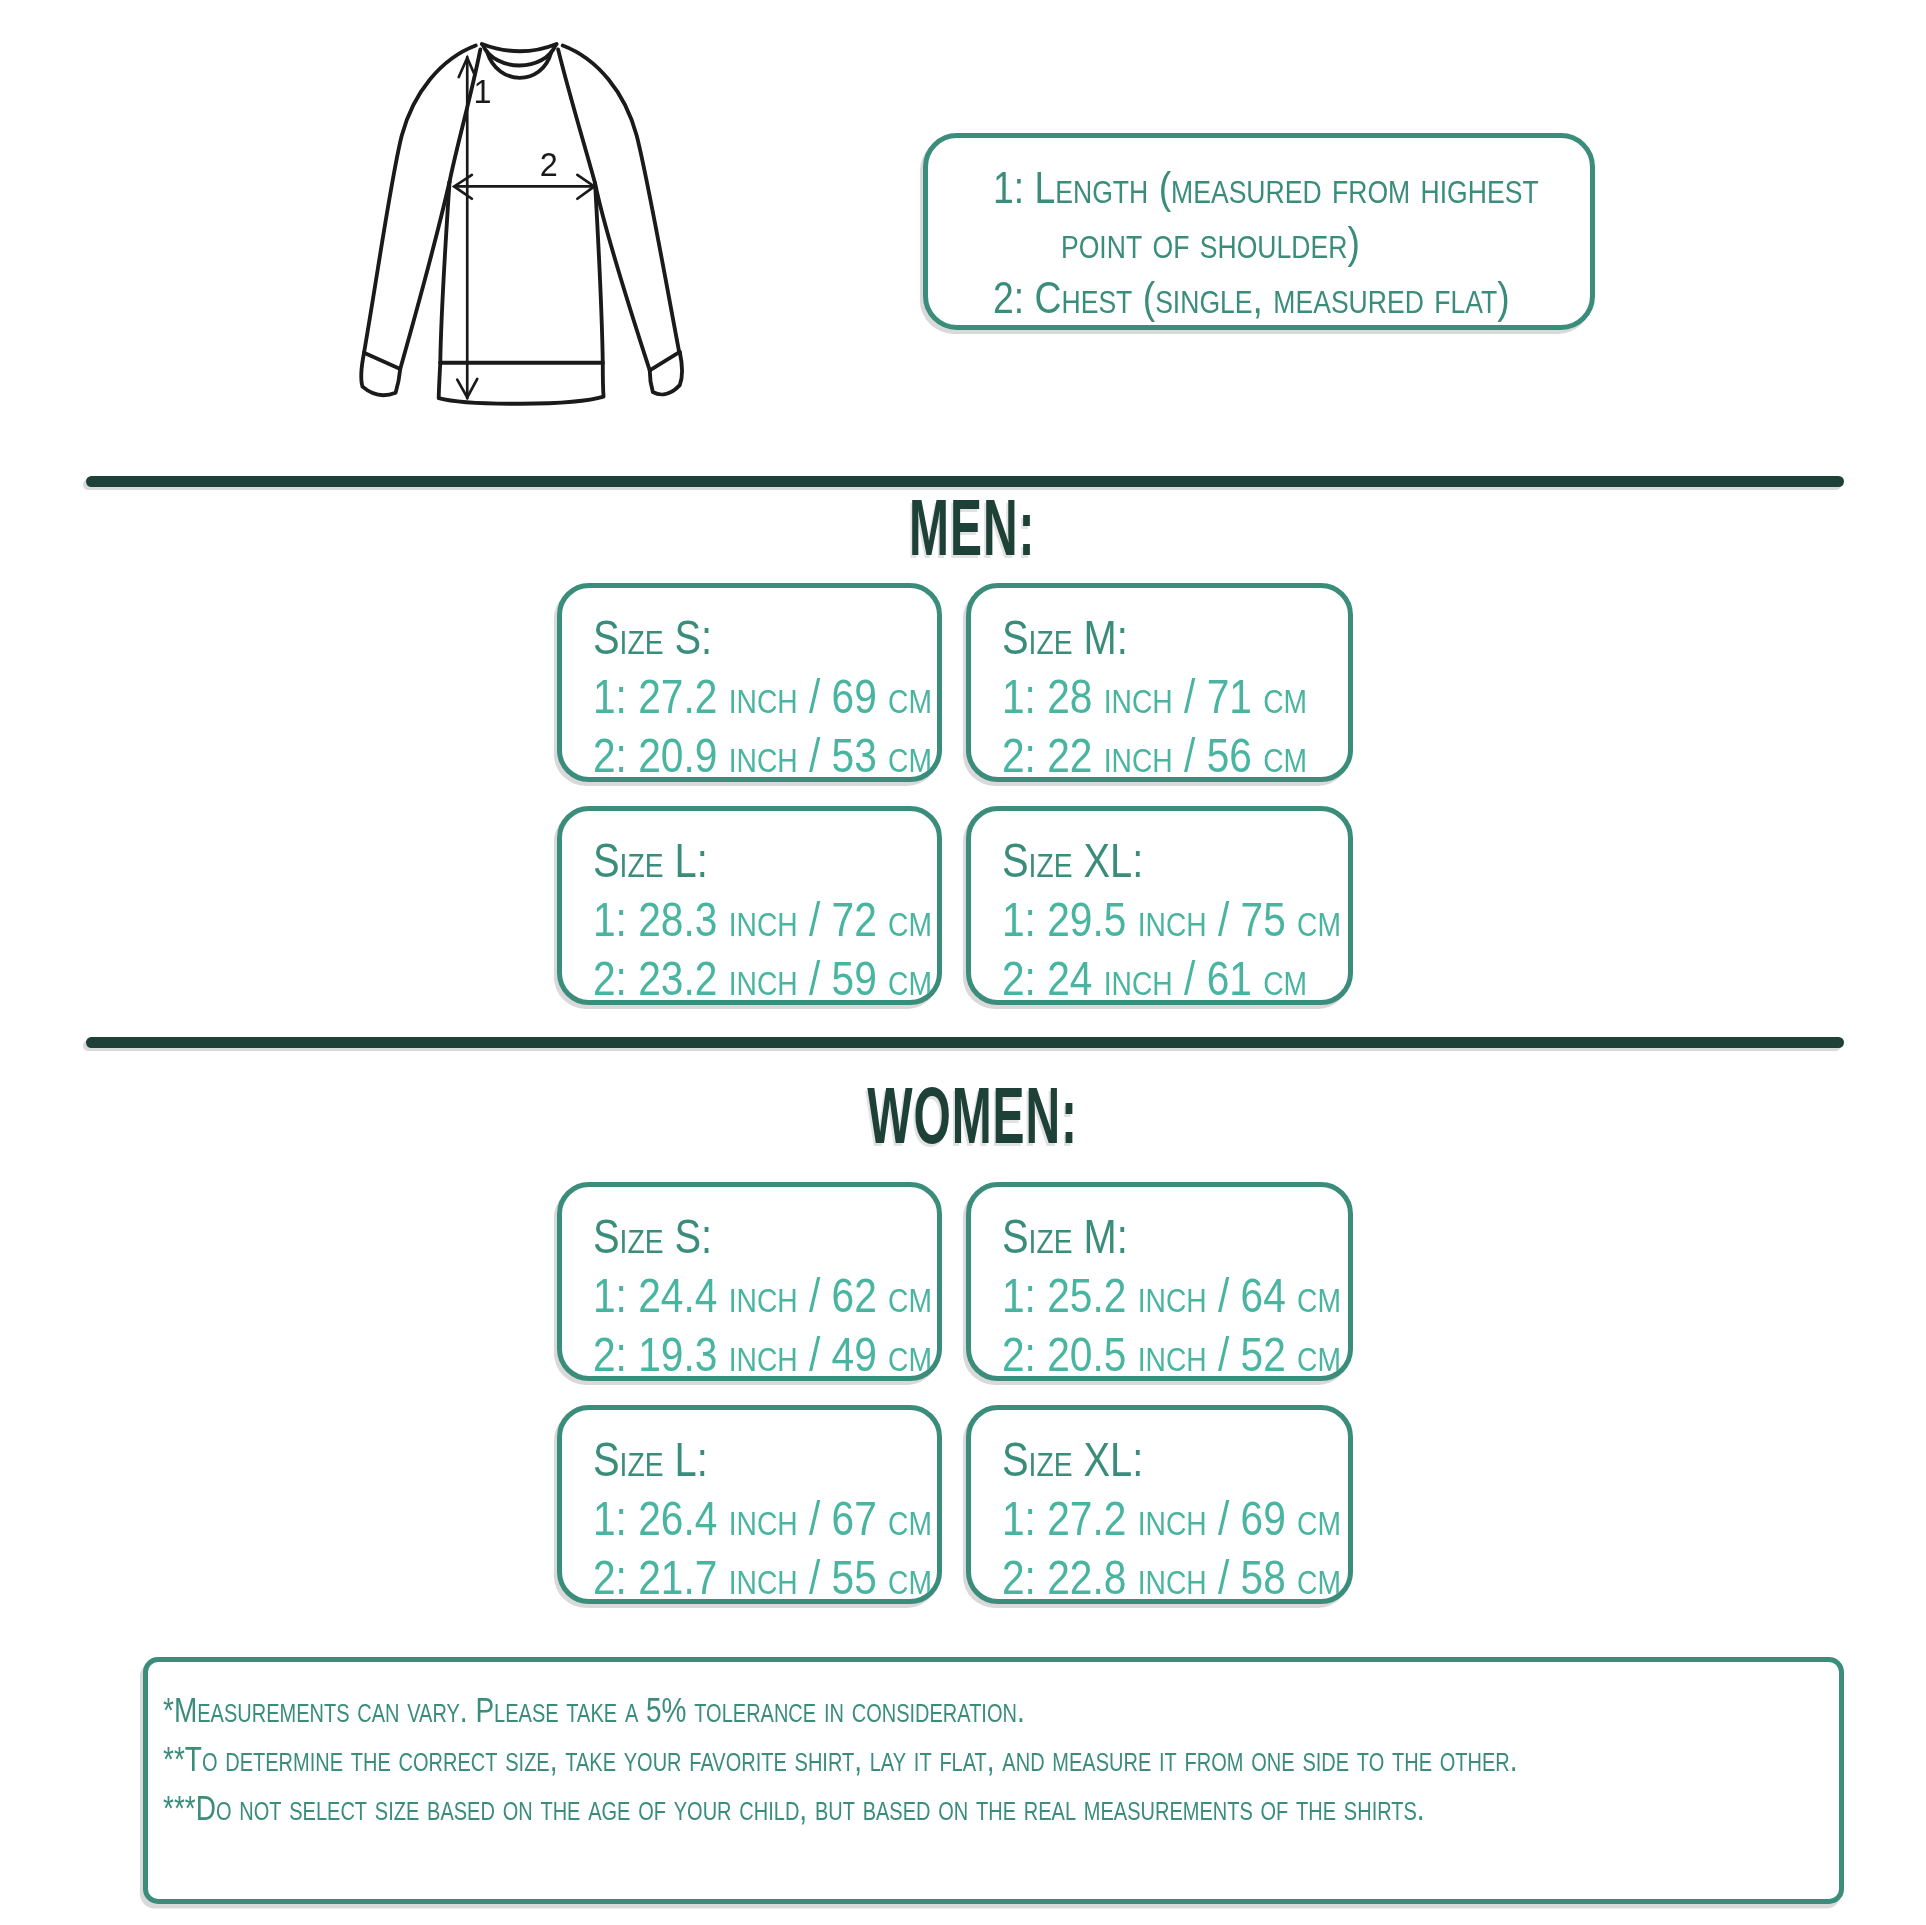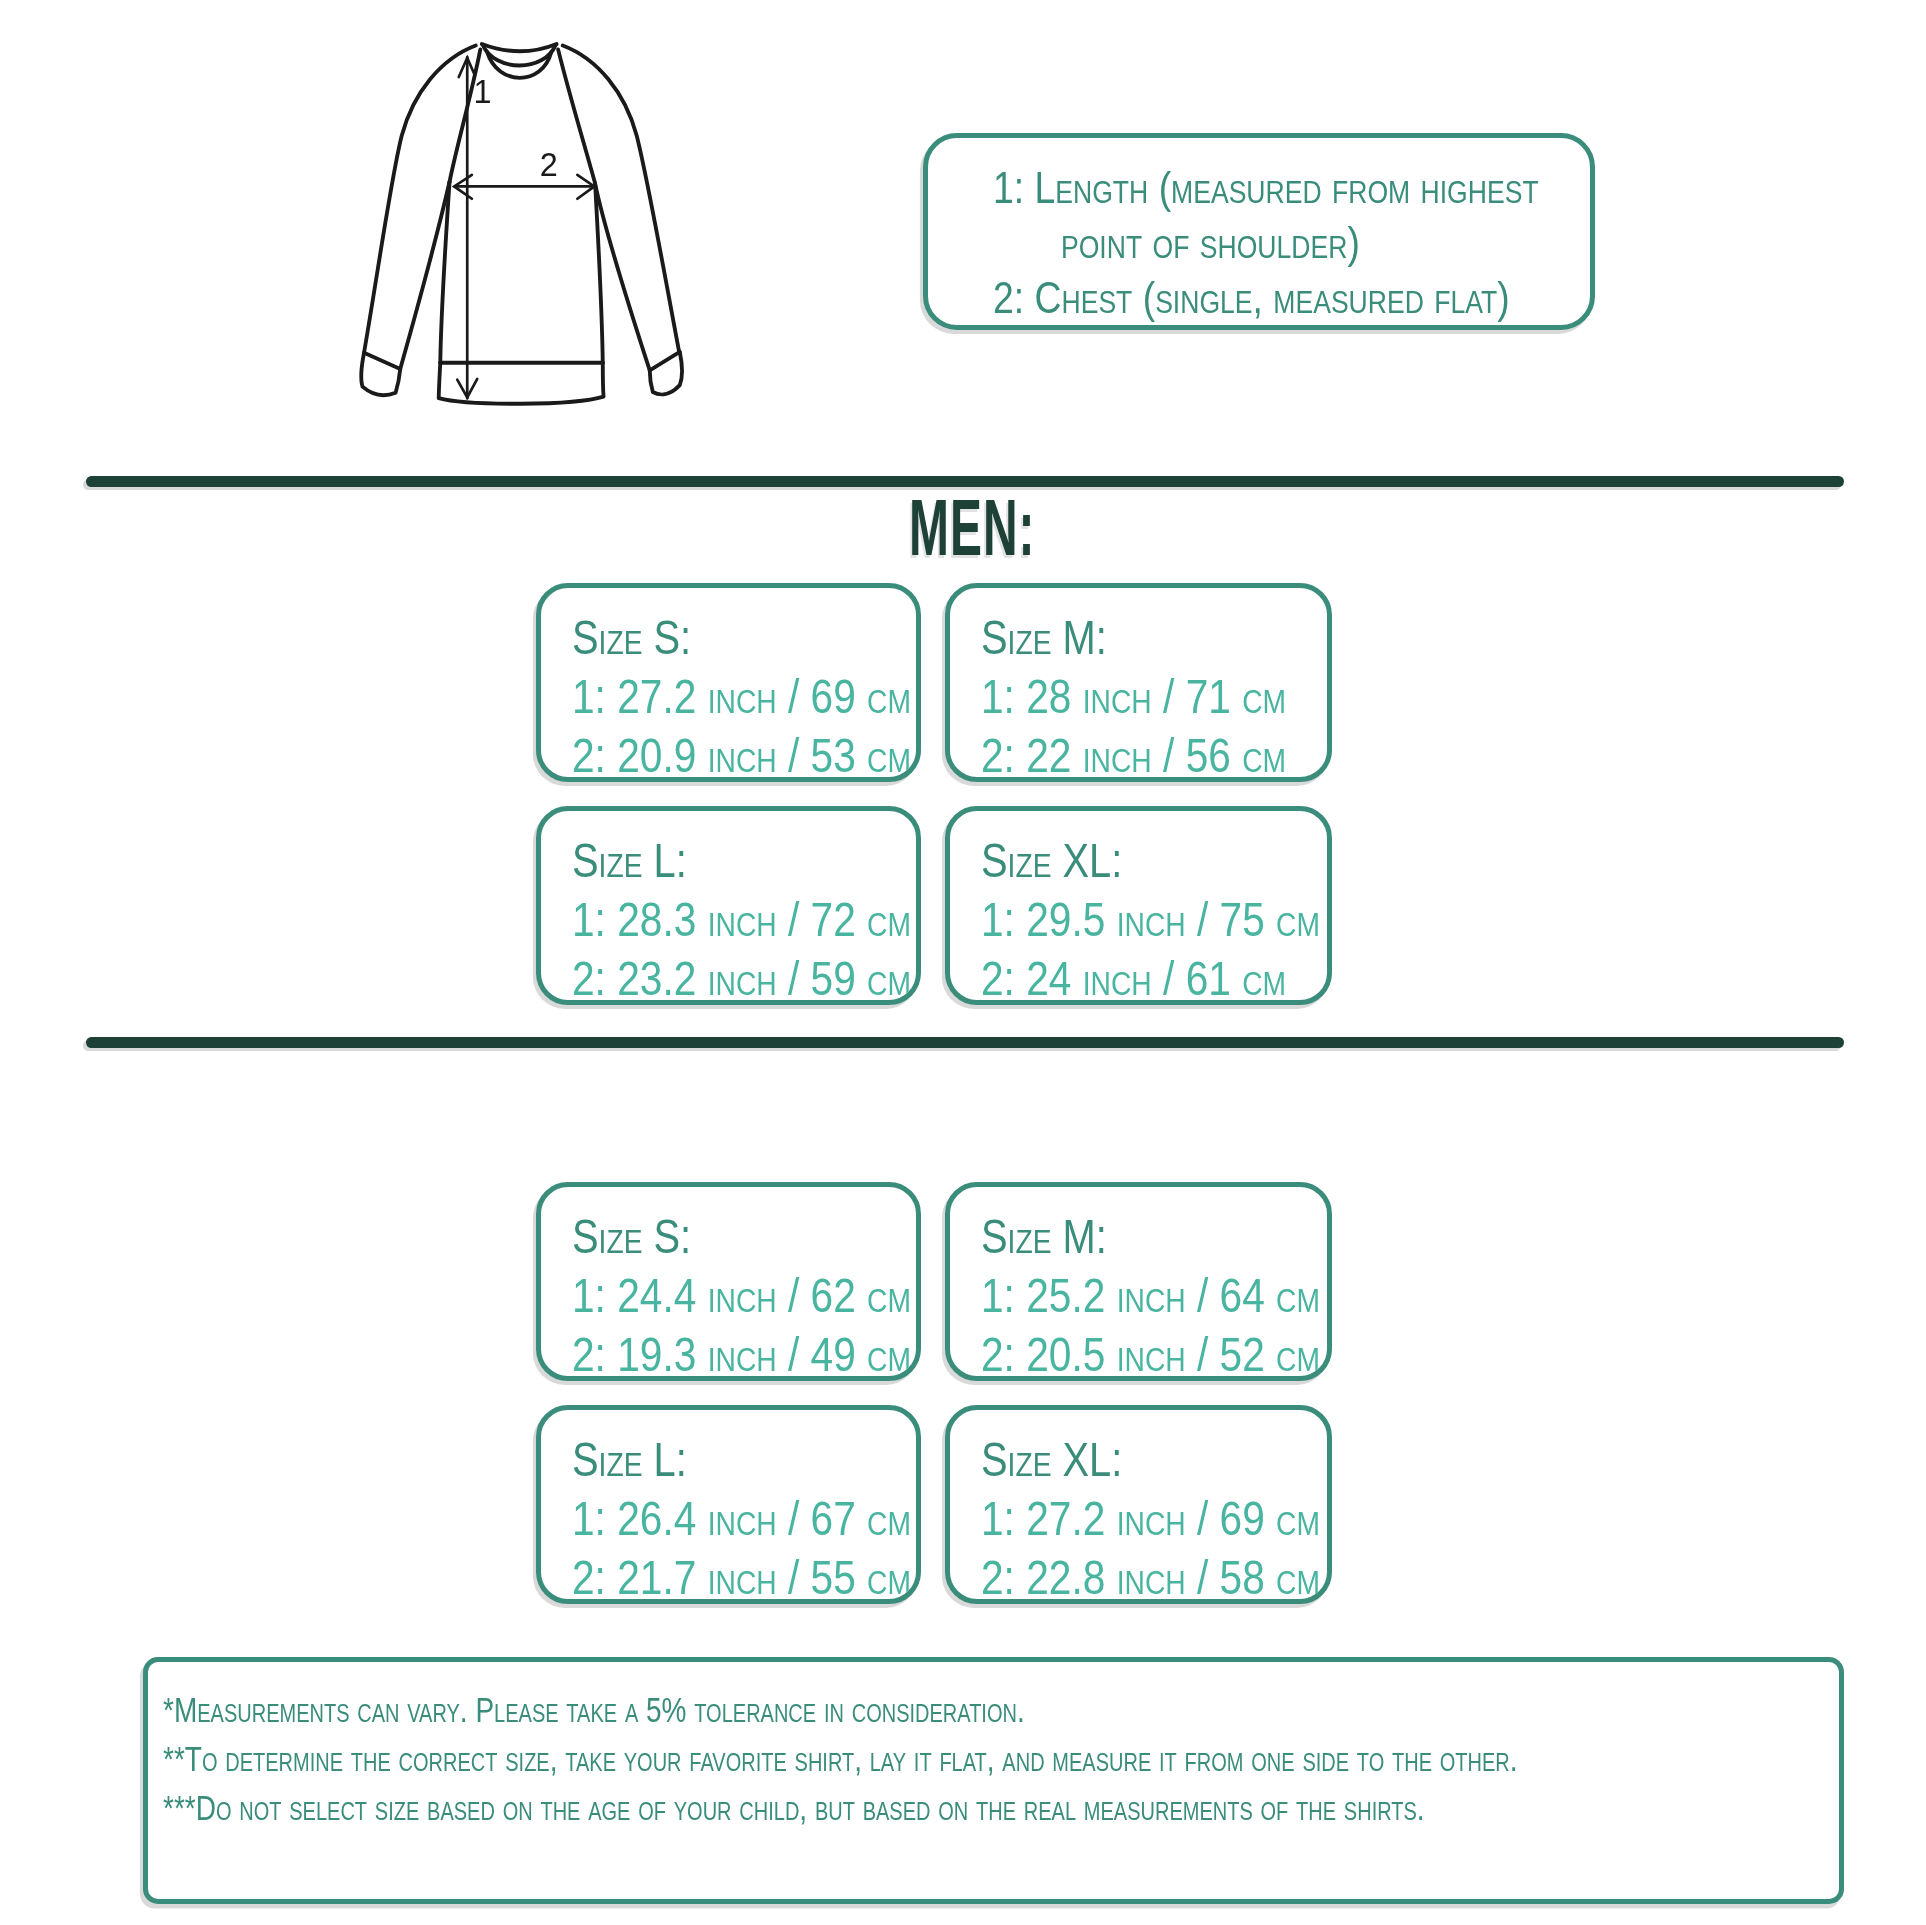--- a/index.html
+++ b/index.html
@@ -54,21 +54,21 @@
     position:absolute;left:567px;width:811px;
     text-align:center;
     font-size:80px;font-weight:bold;line-height:80px;
     color:var(--ink_dark,#1d4037);
     text-shadow:-3.1px 3.1px 0 #e2e2e2;
   }
   .section-heading.men{top:488px;}
   .section-heading.women{top:1076px;}
   
   .size-grid{
-    position:absolute;left:536px;
+    position:absolute;left:557px;
     display:grid;
     grid-template-columns:385px 387px;
     grid-auto-rows:199px;
     column-gap:40px;
     row-gap:25px;
     gap:24px;
   }
   .size-grid.men{top:583px;}
   .size-grid.women{top:1182px;}
   .size-box{
@@ -189,20 +189,21 @@
       <div class="size-line"><span class="cond">2: 23.2 inch / 59 cm</span></div>
     </div>
     <div class="size-box">
       <div class="size-label"><span class="cond">Size XL:</span></div>
       <div class="size-line"><span class="cond">1: 29.5 inch / 75 cm</span></div>
       <div class="size-line"><span class="cond">2: 24 inch / 61 cm</span></div>
     </div>
   </div>
 
   <div class="divider women"></div>
+  <div class="section-heading women"><span class="hcond">WOMEN:</span></div>
 
   <div class="size-grid women">
     <div class="size-box">
       <div class="size-label"><span class="cond">Size S:</span></div>
       <div class="size-line"><span class="cond">1: 24.4 inch / 62 cm</span></div>
       <div class="size-line"><span class="cond">2: 19.3 inch / 49 cm</span></div>
     </div>
     <div class="size-box">
       <div class="size-label"><span class="cond">Size M:</span></div>
       <div class="size-line"><span class="cond">1: 25.2 inch / 64 cm</span></div>

